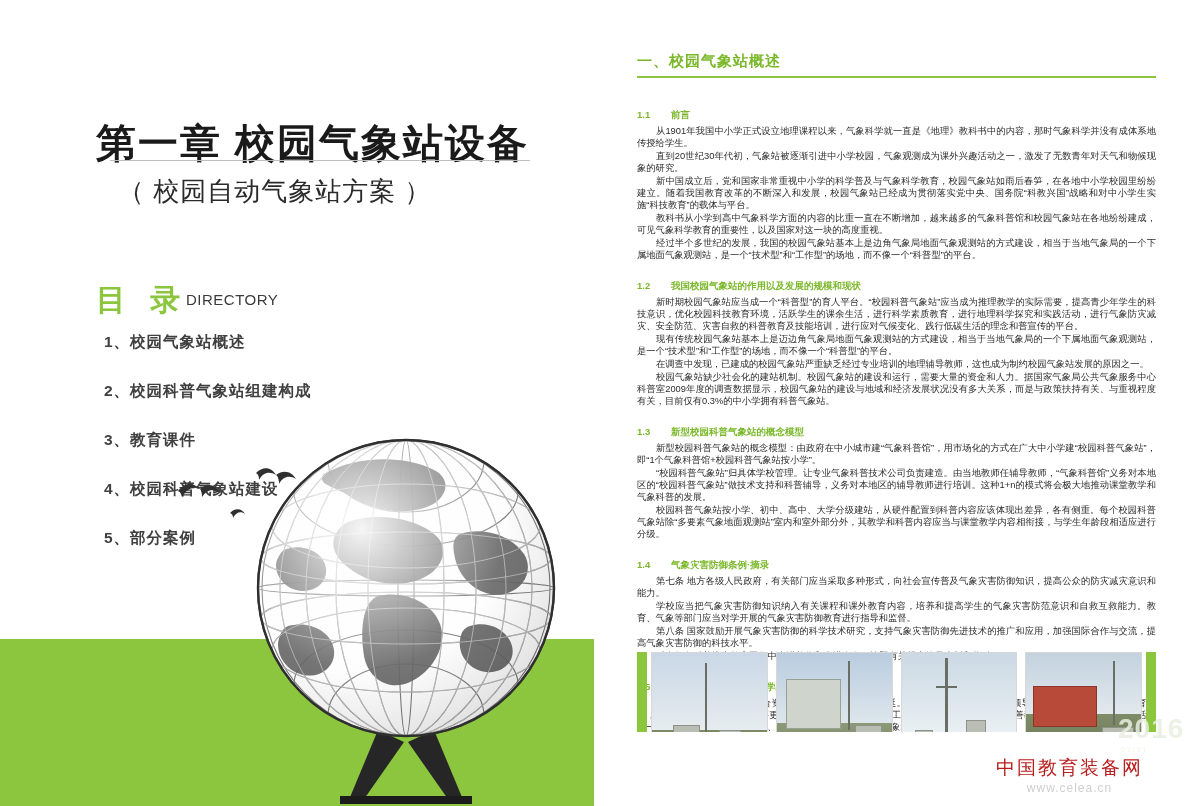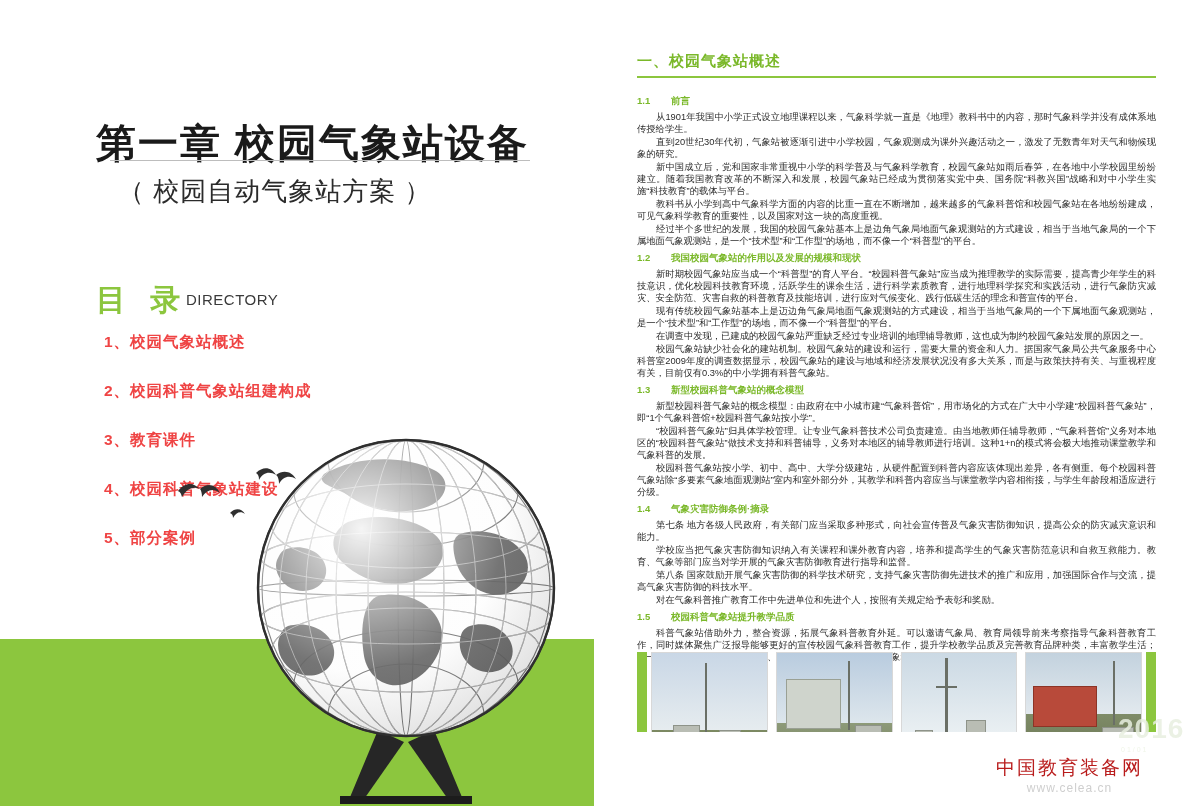--- a/index.html
+++ b/index.html
@@ -36,21 +36,21 @@
     position:absolute;left:96px;top:280px;
     font-size:30px;font-weight:bold;color:#8cc63e;letter-spacing:8px;
   }
   .dir-en{
     position:absolute;left:186px;top:291px;
     font-size:15px;color:#3a3a3a;letter-spacing:0.5px;
   }
 
   .toc{position:absolute;left:104px;top:332px;width:420px;}
   .toc-item{
-    font-size:15.5px;color:#ef4444;font-weight:bold;margin-bottom:28px;letter-spacing:1px;
+    font-size:15.5px;color:#404040;font-weight:bold;margin-bottom:28px;letter-spacing:1px;
   }
 
   
   .globe-wrap{
     position:absolute;left:228px;top:430px;width:366px;height:376px;
   }
   .globe-svg{position:absolute;left:0;top:0;}
 
   .birds{position:absolute;left:160px;top:455px;width:180px;height:80px;}
 
@@ -77,21 +77,21 @@
   .r-head{
     position:absolute;left:43px;top:52px;
     font-size:15px;font-weight:bold;color:#7ab829;letter-spacing:1px;
   }
   .r-head-rule{
     position:absolute;left:43px;top:76px;width:519px;height:2px;background:#8cc63e;
   }
 
   .body-col{position:absolute;left:43px;top:90px;width:519px;}
   .sec-head{
-    font-size:9.5px;font-weight:bold;color:#7ab829;margin:5px 0 3px 0;
+    font-size:9.5px;font-weight:bold;color:#7ab829;margin:19px 0 3px 0;
   }
   .sec-head .num{display:inline-block;width:34px;color:#7ab829;}
   .sec-head .txt{color:#7ab829;}
   .para{
     font-size:9.3px;line-height:12px;color:#2b2b2b;text-align:justify;
     text-indent:19px;margin:0 0 1px 0;
   }
 
   .photos{
     position:absolute;left:43px;top:652px;width:519px;height:128px;

